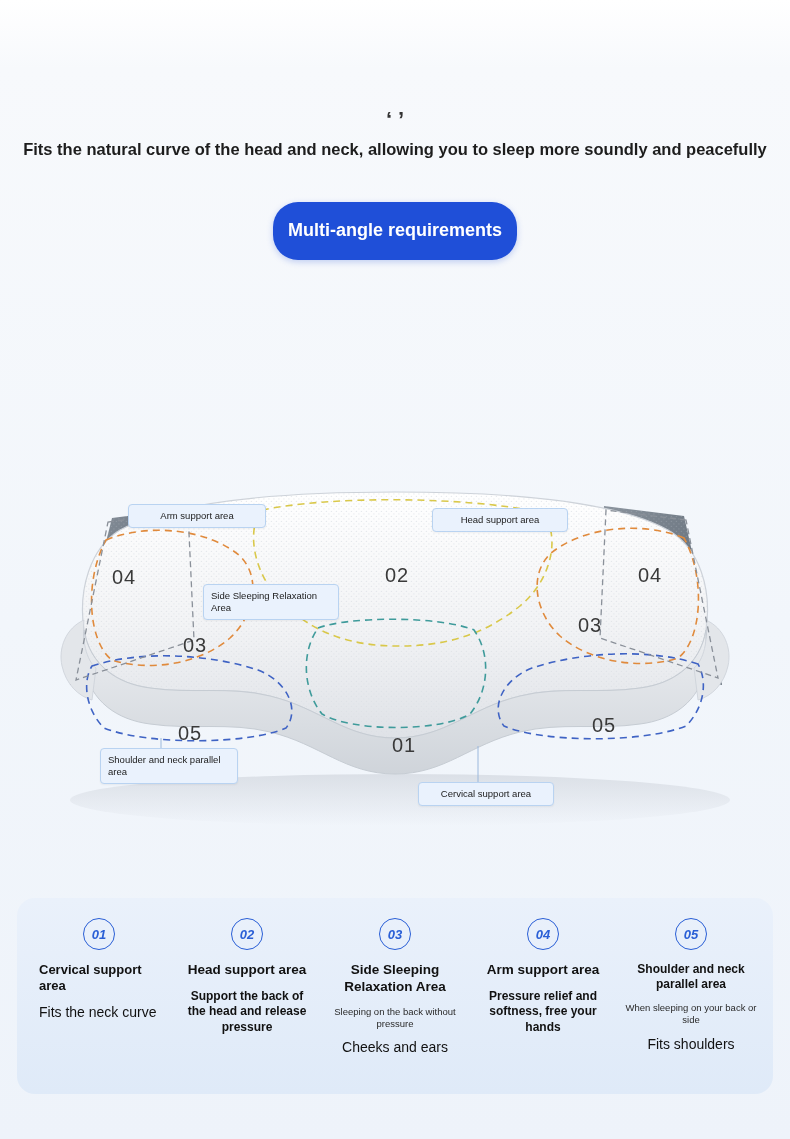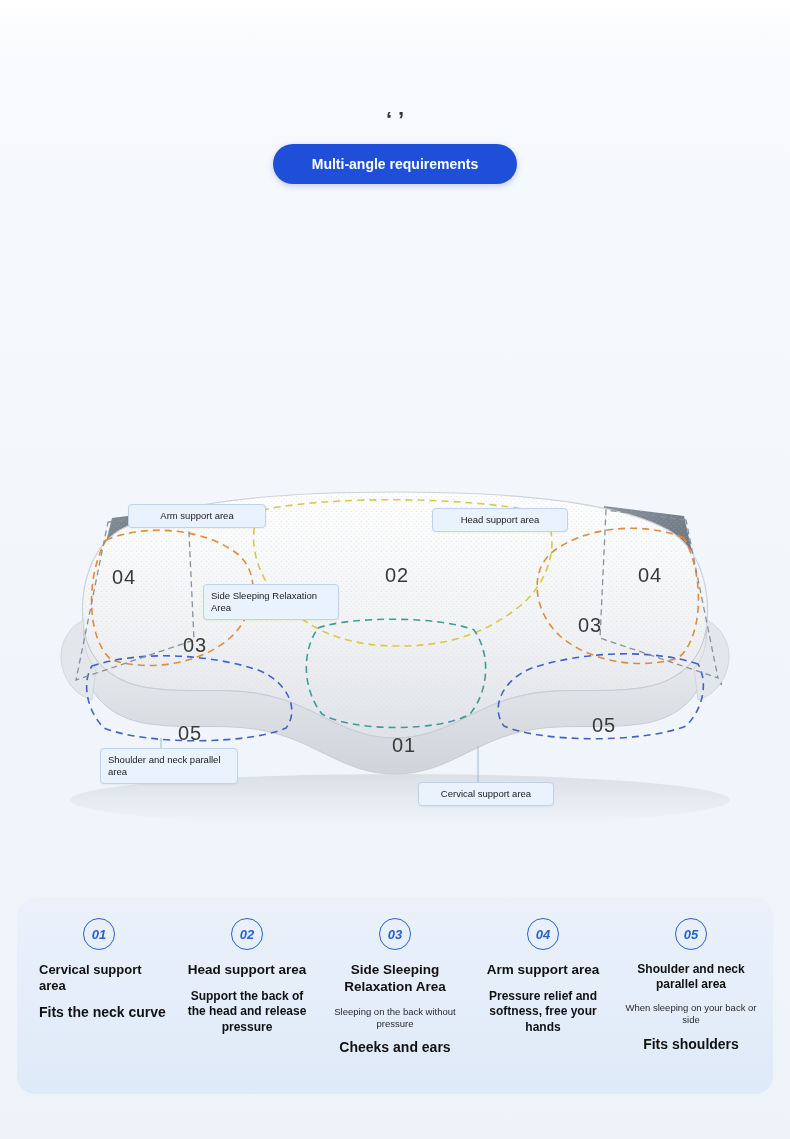--- a/index.html
+++ b/index.html
@@ -55,27 +55,27 @@
   }
   .sub2 {
     margin-top: 10px;
     font-size: 16.5px;
     font-weight: bold;
     color: #1d1d1d;
     line-height: 1.45;
   }
 
   .cta {
-    margin: 16px auto 0;
+    margin: 40px auto 0;
     width: 244px;
-    height: 40px;
+    height: 58px;
     border-radius: 25px;
     background: #1f4fd8;
     color: #ffffff;
-    font-size: 14px;
+    font-size: 18px;
     font-weight: bold;
     display: flex;
     align-items: center;
     justify-content: center;
     border: none;
     cursor: pointer;
     box-shadow: 0 2px 6px rgba(31,79,216,0.25);
   }
 
   
@@ -162,39 +162,40 @@
     padding: 0 8px;
   }
   .f-desc.small {
     font-size: 9.5px;
     font-weight: normal;
     color: #2a2a2a;
   }
   .f-foot {
     margin-top: 9px;
     font-size: 14px;
-    font-weight: bold;
+    font-weight: normal;
     color: #111;
     line-height: 1.25;
     padding: 0 4px;
   }
   .feature.f1 .f-title { text-align: left; padding-left: 14px; font-size: 13px; }
   .feature.f1 .f-foot { text-align: left; padding-left: 14px; }
   .feature.f5 .f-title { font-size: 12px; }
 </style>
 </head>
 <body>
 
 <div class="page">
 
   <div class="header">
     <div class="title-row">
       <span class="quote left">‘</span>
       <span class="quote right">’</span>
     </div>
+    <div class="sub2">Fits the natural curve of the head and neck, allowing you to sleep more soundly and peacefully</div>
     <button class="cta">Multi-angle requirements</button>
   </div>
 
   <div class="illustration">
     <svg width="790" height="380" viewBox="0 0 790 380" xmlns="http://www.w3.org/2000/svg">
       <defs>
         <linearGradient id="gBody" x1="0" y1="0" x2="0" y2="1">
           <stop offset="0%" stop-color="#ffffff"></stop>
           <stop offset="55%" stop-color="#f2f3f5"></stop>
           <stop offset="100%" stop-color="#dfe2e7"></stop>

